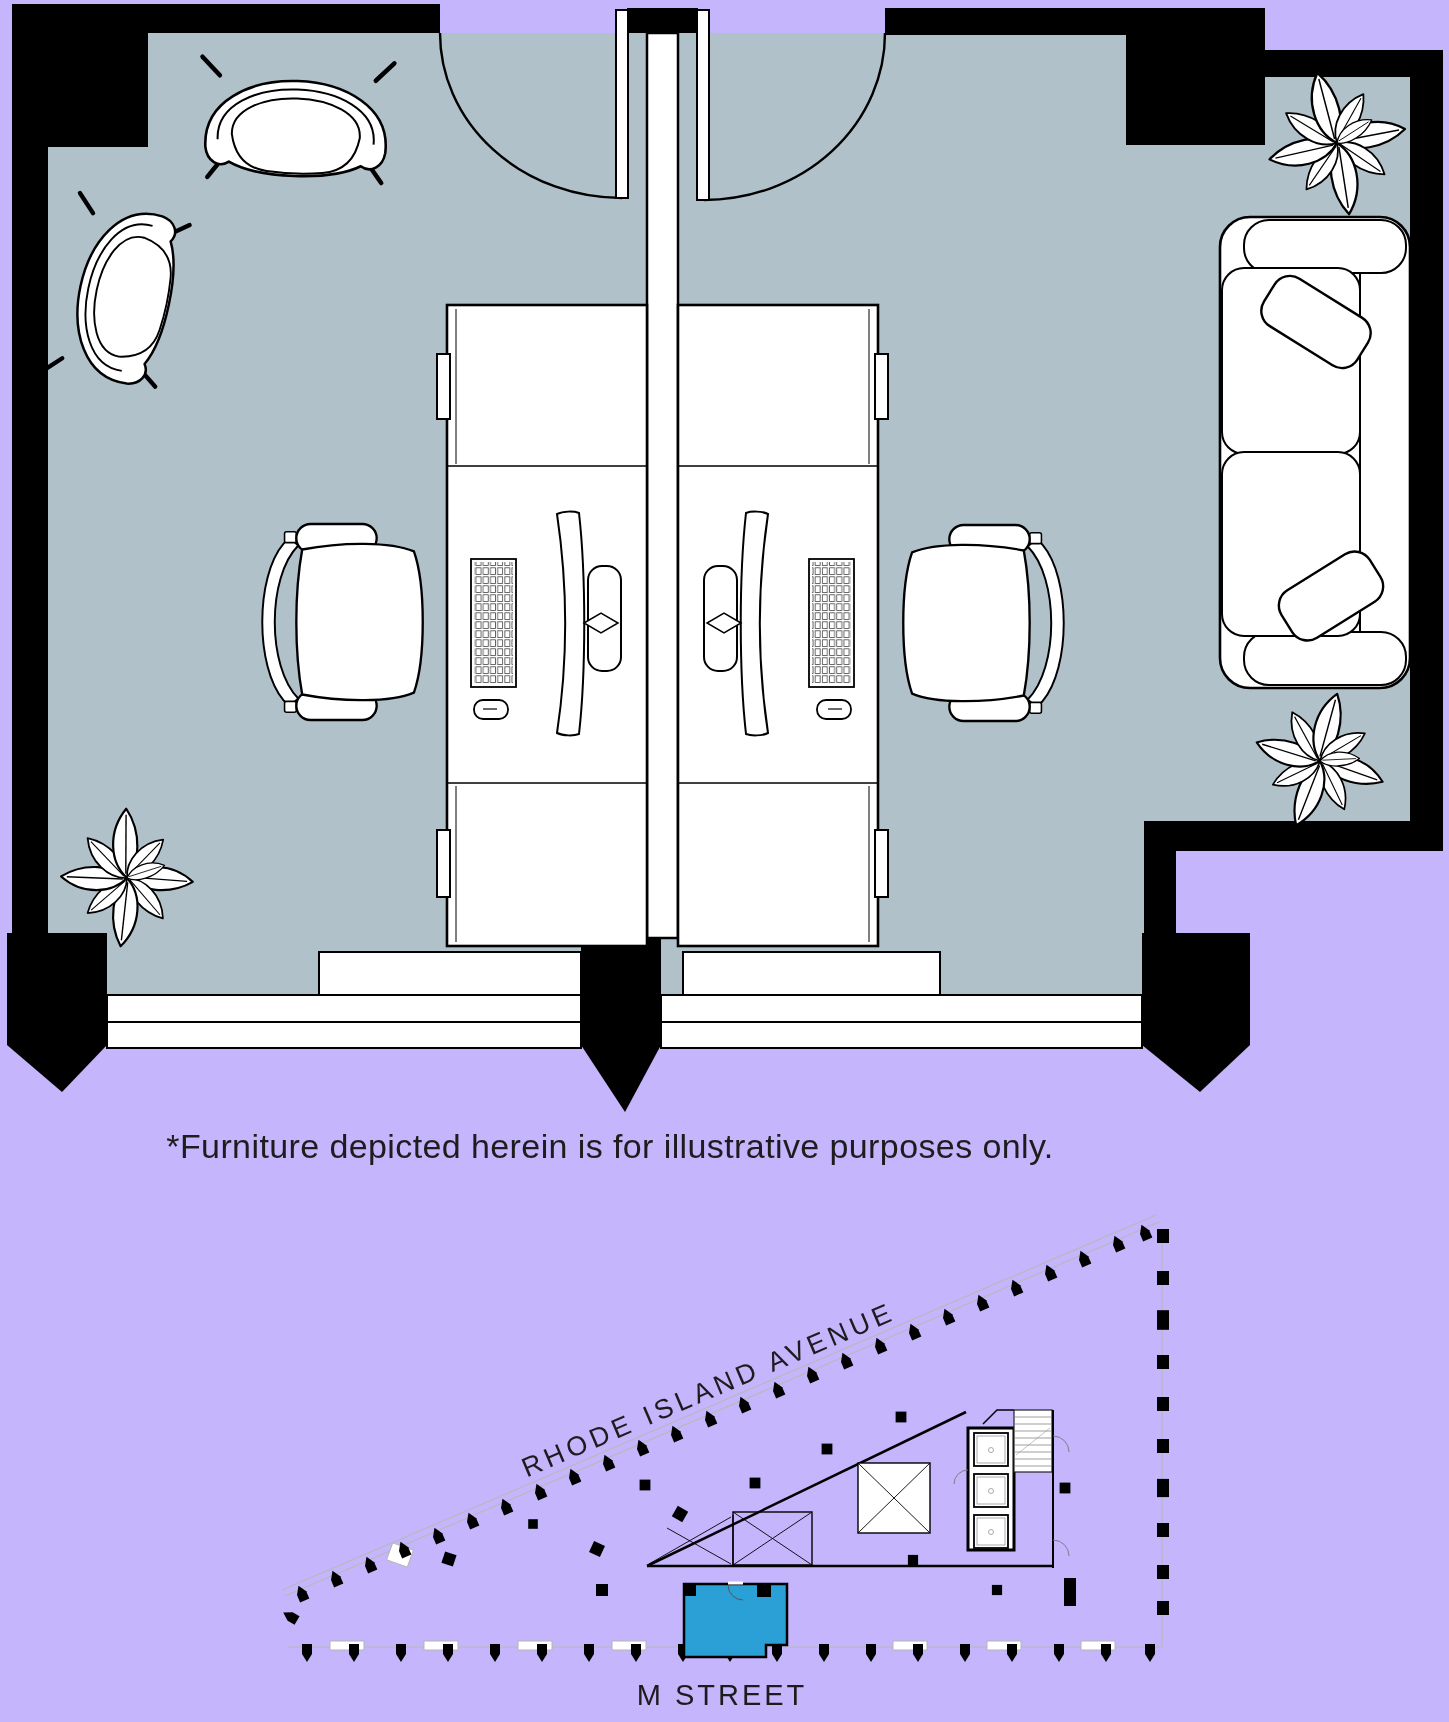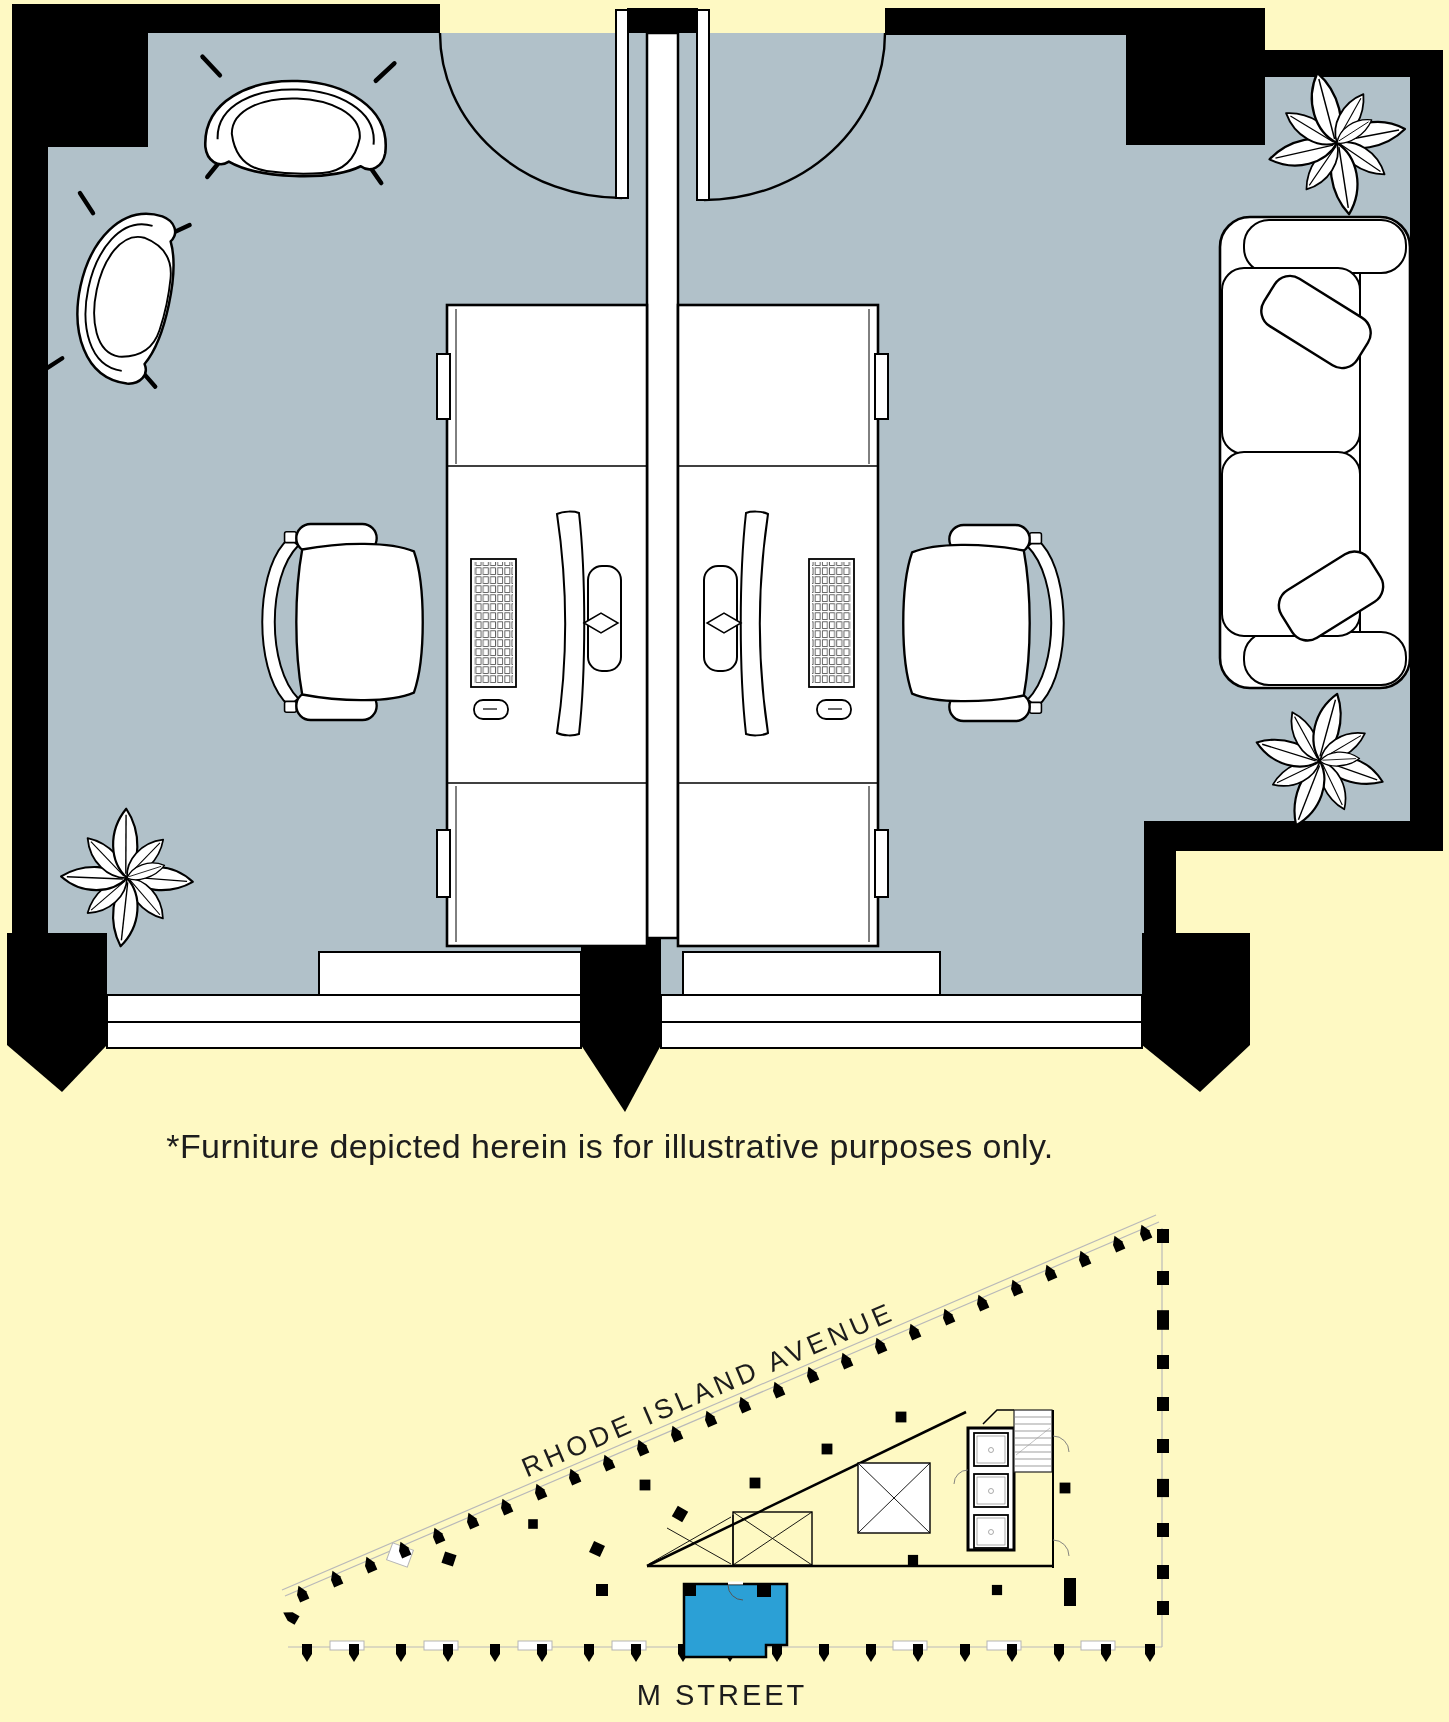--- a/index.html
+++ b/index.html
@@ -1,16 +1,16 @@
 <!DOCTYPE html>
 <html><head>
 <meta charset="utf-8">
 <style>
   html,body{margin:0;padding:0;background:#fff;}
-  #stage{position:relative;width:1449px;height:1722px;background:#fef9c3;overflow:hidden;
+  #stage{position:relative;width:1449px;height:1722px;background:#c4b5fd;overflow:hidden;
          font-family:"Liberation Sans",sans-serif;}
   svg{position:absolute;left:0;top:0;}
   svg text{font-family:"Liberation Sans",sans-serif;fill:#1c1c1c;}
   .disclaimer{font-size:34px;letter-spacing:0.4px;fill:#1d1d1d;}
   .street{font-size:27px;letter-spacing:4.5px;fill:#1c1c1c;}
   .street-b{font-size:29px;letter-spacing:3px;fill:#1c1c1c;}
 </style>
 </head>
 <body>
 

